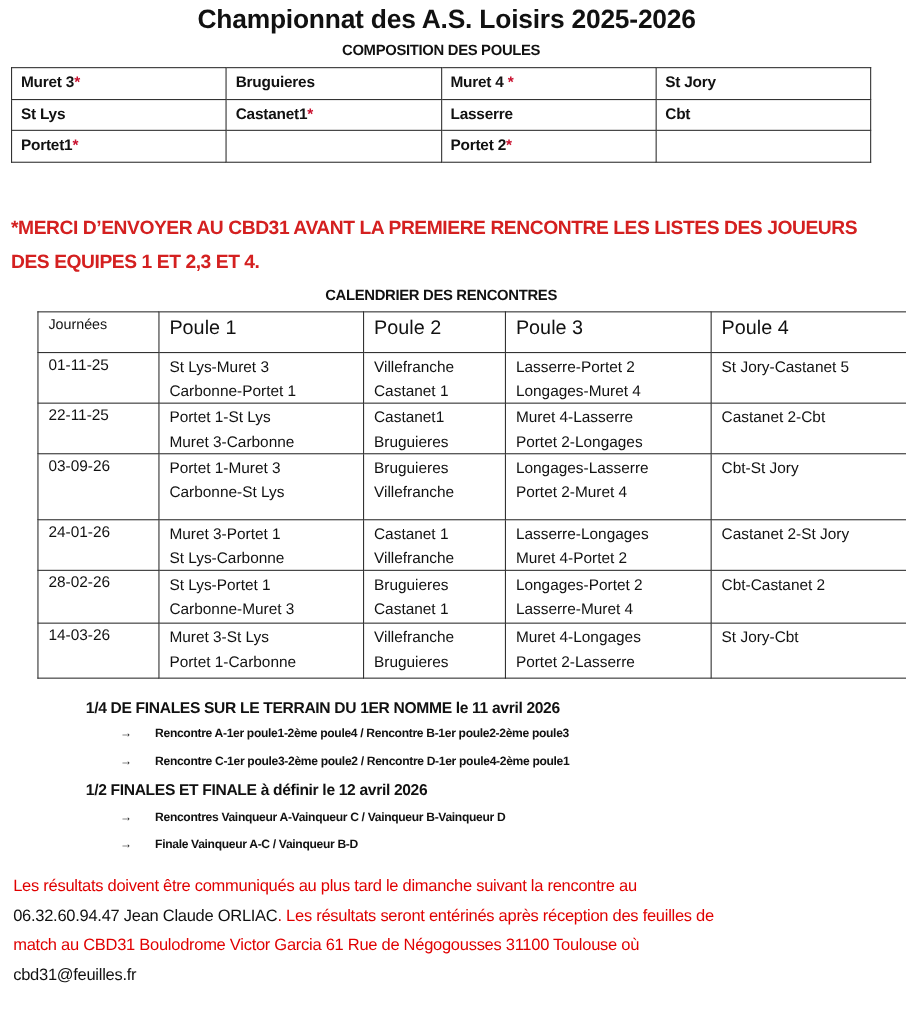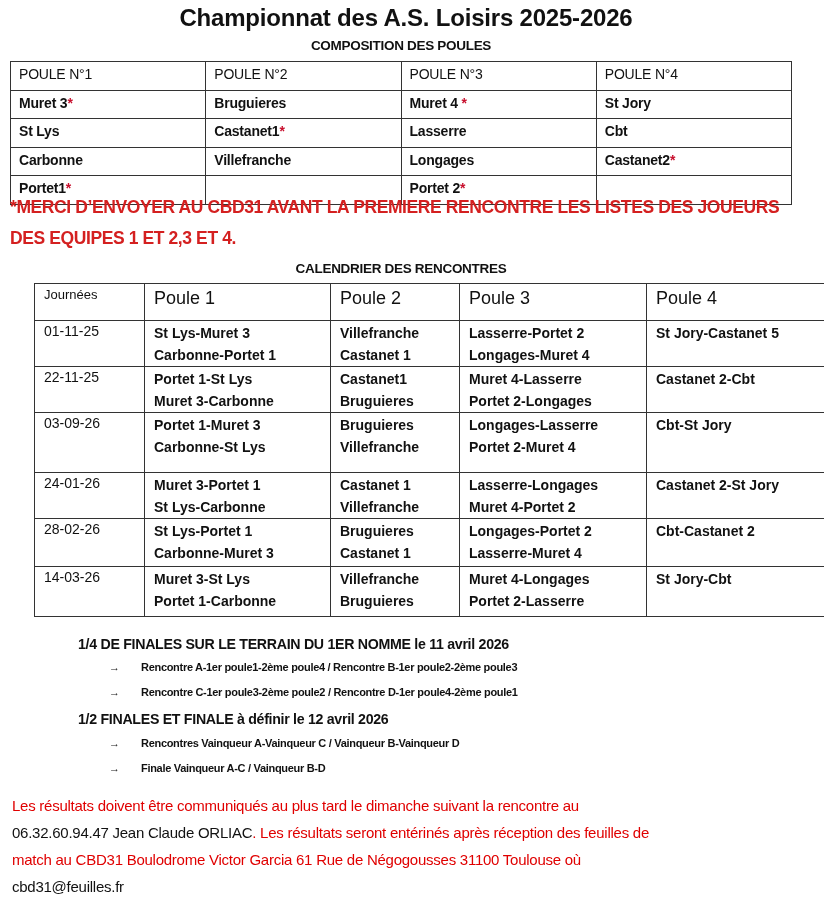--- a/index.html
+++ b/index.html
@@ -12,21 +12,21 @@
   .poules { left:10px; top:61px; width:782px; }
   .poules td { height:25.5px; padding:2px 8px 0 8px; font-size:14px; line-height:20px; }
   .poules tr.head td { font-weight:normal; font-size:14px; letter-spacing:-0.2px; }
   .poules tr.body td { font-weight:bold; letter-spacing:-0.2px; }
   .star { color:#c8102e; font-weight:bold; }
   .notice { left:10px; font-weight:bold; font-size:17.5px; color:#d42020; letter-spacing:-0.4px; white-space:nowrap; }
   .cal { left:11px; top:283px; width:791px;margin-left:23px; }
   .cal td { padding:2px 9px 0 9px; font-size:14px; line-height:21.5px; }
   .cal tr.head td { font-size:18px; line-height:24px; padding-top:2px; font-weight:normal; }
   .cal tr.head td.jh { font-size:13px; line-height:18px; padding-top:2px; }
-  .cal tr.row td { font-weight:bold; }
+  .cal tr.row td { font-weight:normal; }
   .cal tr.row td.date { font-weight:normal; padding-top:0; }
   .cal .line { display:block; white-space:nowrap; }
   .finals { left:78px; font-weight:bold; font-size:14.2px; letter-spacing:-0.3px; white-space:nowrap; }
   .bullet { left:109px; font-size:11px; white-space:nowrap; letter-spacing:-0.3px; }
   .bullet .arrow { display:inline-block; width:32px; font-weight:normal; }
   .bullet .btxt { font-weight:bold; }
   .foot { left:12px; font-size:15px; white-space:nowrap; letter-spacing:-0.25px; }
   .red { color:#e00000; }
   .dark { color:#111; }
 </style>
@@ -37,43 +37,31 @@
 <div class="abs subtitle" style="top:38px;">COMPOSITION DES POULES</div>
 
 <table class="poules">
   <colgroup>
       <col style="width:25%">
       <col style="width:25%">
       <col style="width:25%">
       <col style="width:25%">
     </colgroup>
   <tbody>
-      <tr class="head">
-    <td>POULE N°1</td>
-    <td>POULE N°2</td>
-    <td>POULE N°3</td>
-    <td>POULE N°4</td>
-  </tr>
   <tr class="body">
     <td><span>Muret 3</span><span class="star">*</span></td>
     <td><span>Bruguieres</span><span class="star"></span></td>
     <td><span style="white-space:pre">Muret 4 </span><span class="star">*</span></td>
     <td><span>St Jory</span><span class="star"></span></td>
   </tr>
   <tr class="body">
     <td><span>St Lys</span><span class="star"></span></td>
     <td><span>Castanet1</span><span class="star">*</span></td>
     <td><span>Lasserre</span><span class="star"></span></td>
     <td><span>Cbt</span><span class="star"></span></td>
-  </tr>
-  <tr class="body">
-    <td><span>Carbonne</span><span class="star"></span></td>
-    <td><span>Villefranche</span><span class="star"></span></td>
-    <td><span>Longages</span><span class="star"></span></td>
-    <td><span>Castanet2</span><span class="star">*</span></td>
   </tr>
   <tr class="body">
     <td><span>Portet1</span><span class="star">*</span></td>
     <td><span></span><span class="star"></span></td>
     <td><span>Portet 2</span><span class="star">*</span></td>
     <td><span></span><span class="star"></span></td>
   </tr>
 </tbody>
   </table>
 

